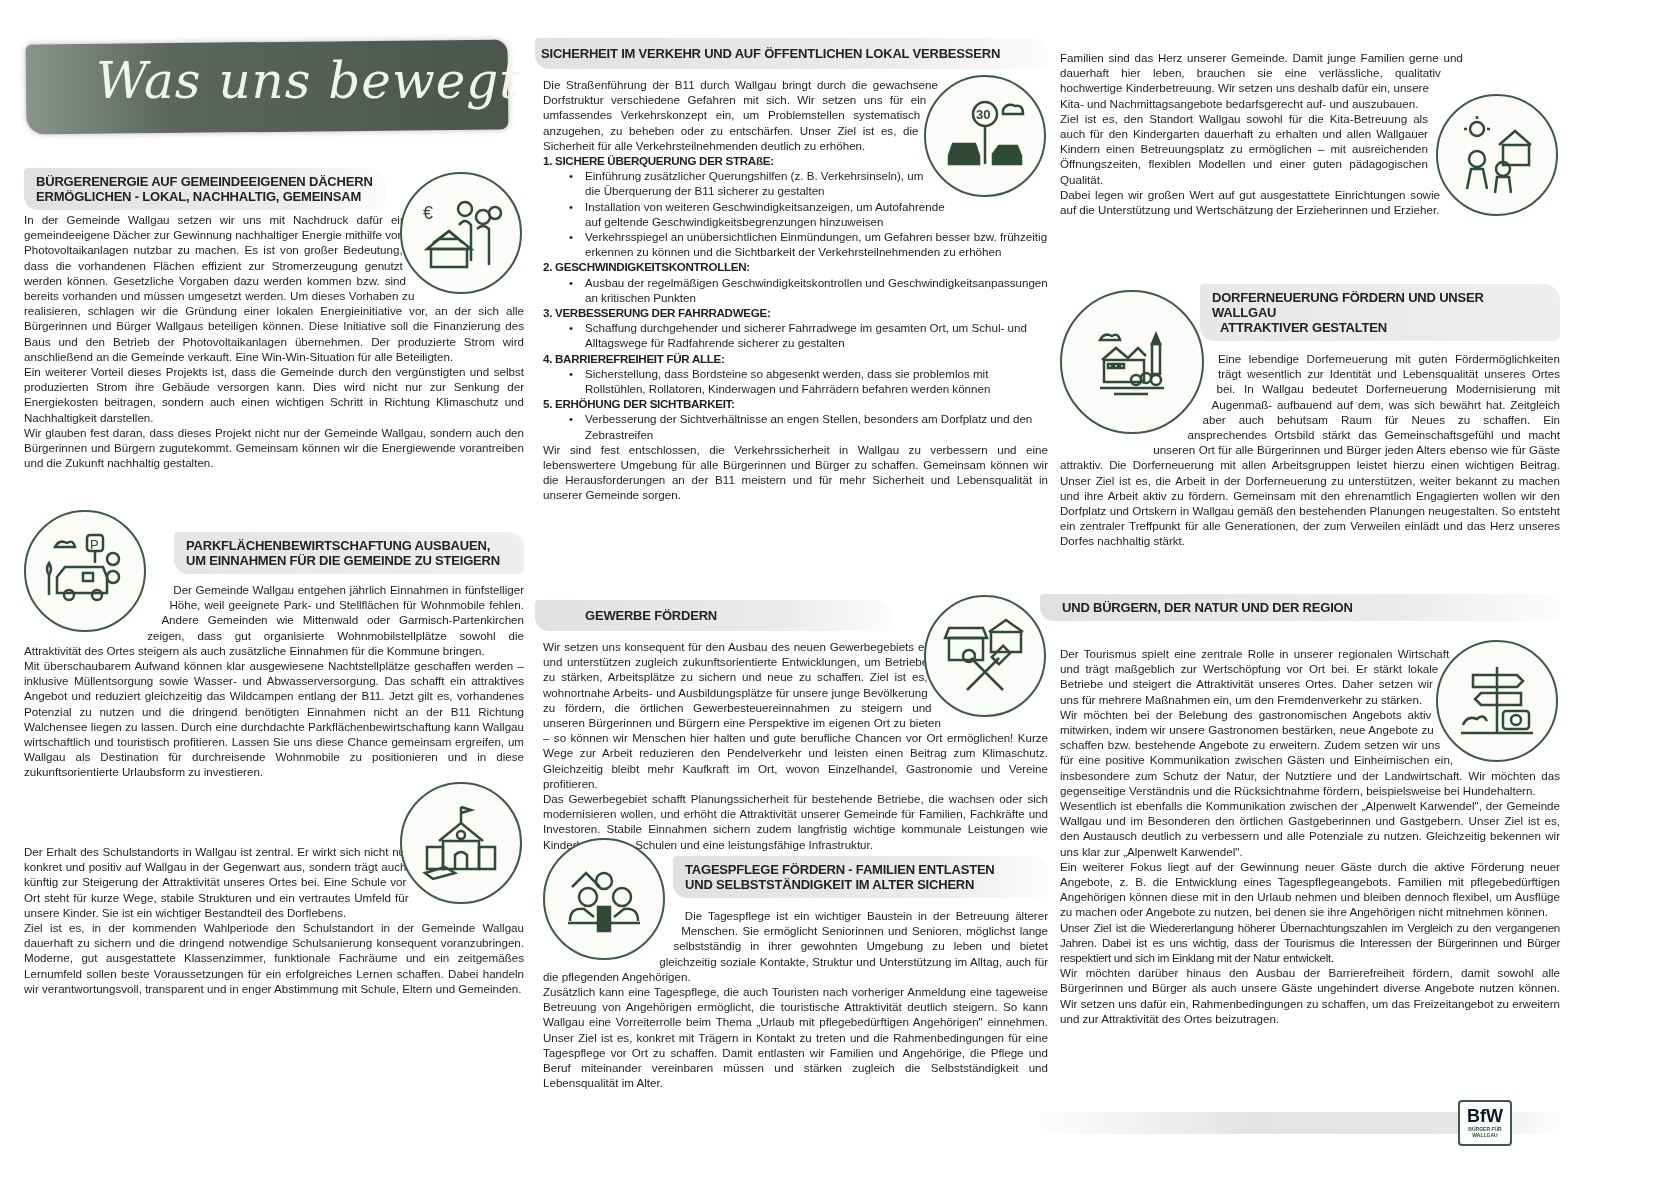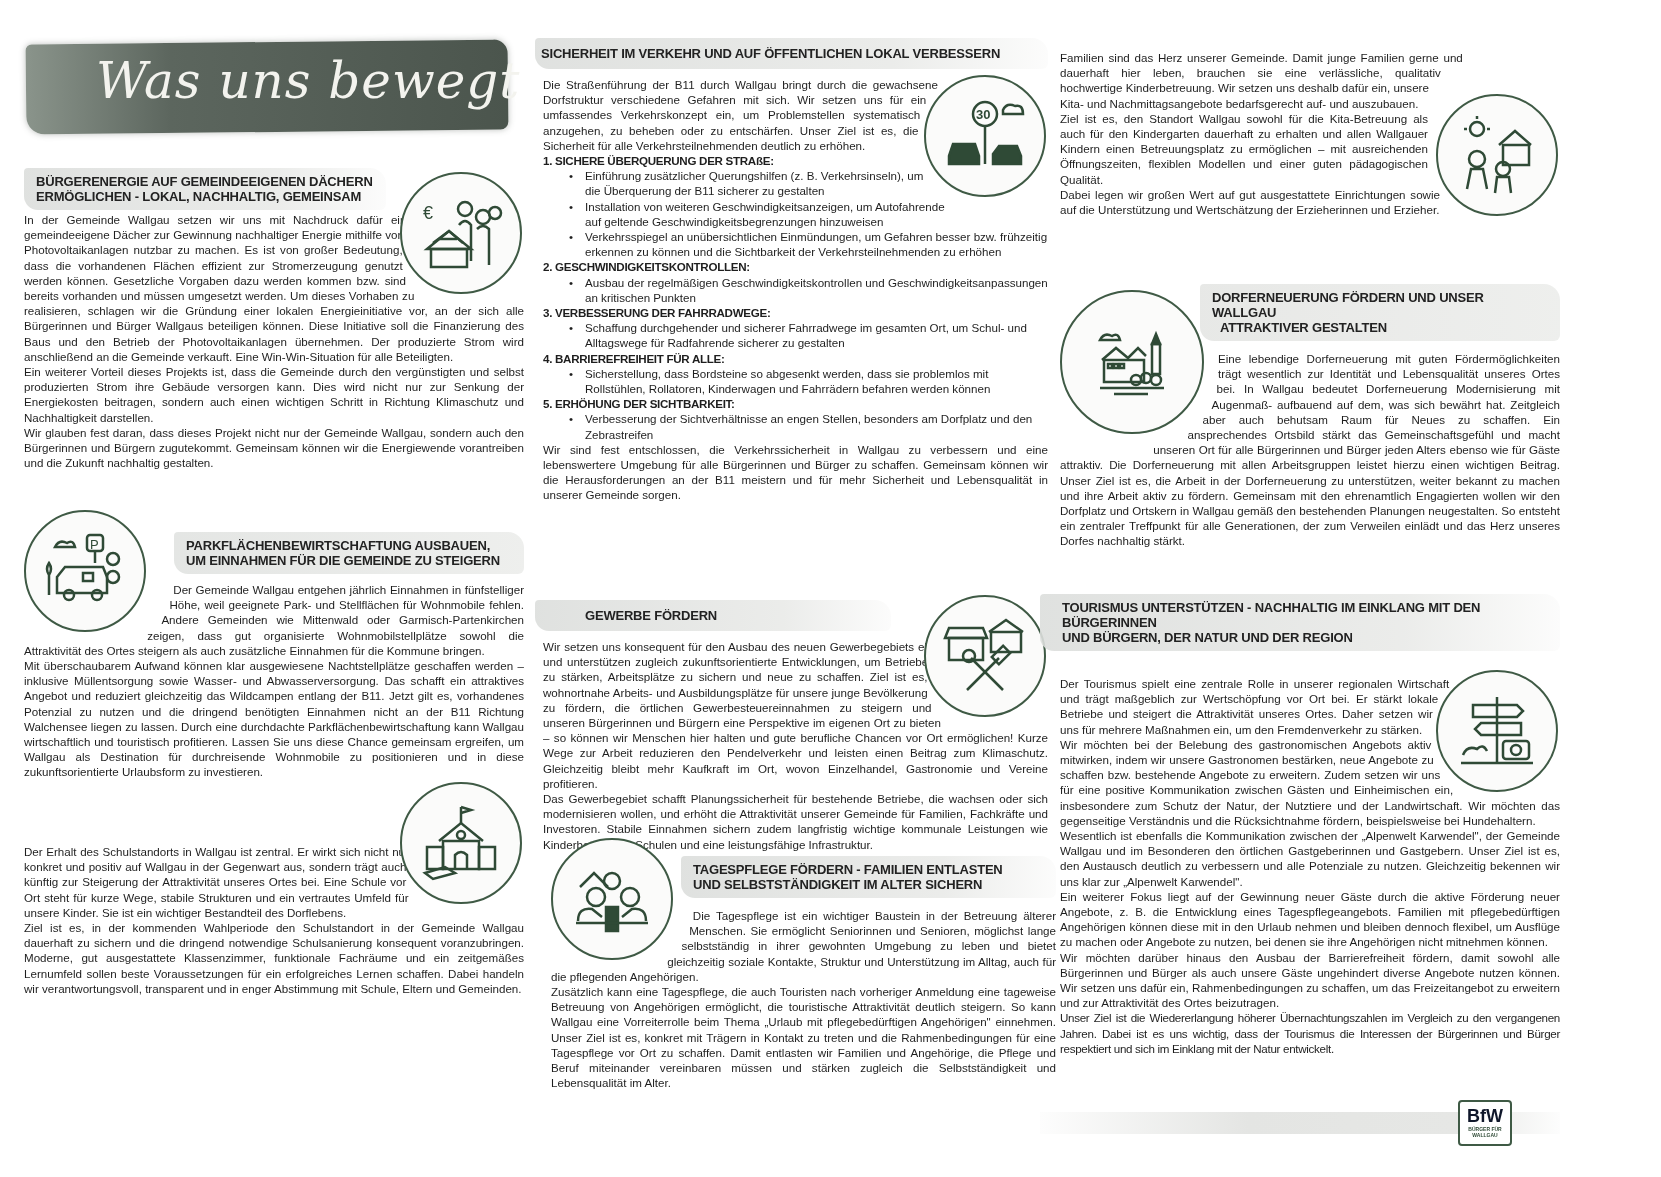--- a/index.html
+++ b/index.html
@@ -181,21 +181,21 @@
             <path d="M60 76 L28 44"></path>
               <circle cx="26" cy="42" r="6"></circle>
           </svg>
         </div>
       </div>
       <p class="p">Wir setzen uns konsequent für den Ausbau des neuen Gewerbegebiets ein und unterstützen zugleich zukunftsorientierte Entwicklungen, um Betriebe zu stärken, Arbeitsplätze zu sichern und neue zu schaffen. Ziel ist es, wohnortnahe Arbeits- und Ausbildungsplätze für unsere junge Bevölkerung zu fördern, die örtlichen Gewerbesteuereinnahmen zu steigern und unseren Bürgerinnen und Bürgern eine Perspektive im eigenen Ort zu bieten – so können wir Menschen hier halten und gute berufliche Chancen vor Ort ermöglichen!  Kurze Wege zur Arbeit reduzieren den Pendelverkehr und leisten einen Beitrag zum Klimaschutz. Gleichzeitig bleibt mehr Kaufkraft im Ort, wovon Einzelhandel, Gastronomie und Vereine profitieren.</p>
       <p class="p">Das Gewerbegebiet schafft Planungssicherheit für bestehende Betriebe, die wachsen oder sich modernisieren wollen, und erhöht die Attraktivität unserer Gemeinde für Familien, Fachkräfte und Investoren. Stabile Einnahmen sichern zudem langfristig wichtige kommunale Leistungen wie Kinderbetreuung, Schulen und eine leistungsfähige Infrastruktur.</p>
     </div>
   </section>
 
-  <section class="sec" style="top:838px; left:8px; width:505px;">
+  <section class="sec" style="top:838px; left:0; width:505px;">
     <div class="float-l" style="width:140px;">
       <div class="icon" style="position:relative;">
         <svg viewBox="0 0 84 84" fill="none" stroke="#2f4a36" stroke-width="2.5">
           <path d="M10 30 L24 16 L38 30"></path>
             <circle cx="26" cy="40" r="9"></circle>
             <circle cx="42" cy="24" r="8"></circle>
             <circle cx="60" cy="40" r="9"></circle>
           <path d="M8 64 Q8 50 22 52 L32 60"></path>
             <path d="M76 64 Q76 50 62 52 L52 60"></path>
           <rect x="36" y="50" width="12" height="24" fill="#2f4a36"></rect>
@@ -260,43 +260,42 @@
     </div>
     <div class="heading" style="margin-left:140px; background:linear-gradient(90deg, rgba(230,231,229,0.95), rgba(236,237,235,0.9));">
       <div>DORFERNEUERUNG FÖRDERN UND UNSER WALLGAU</div>
       <div style="padding-left:8px;">ATTRAKTIVER GESTALTEN</div>
     </div>
     <p class="p" style="margin-top:10px;">Eine lebendige Dorferneuerung mit guten Fördermöglichkeiten trägt wesentlich zur Identität und Lebensqualität unseres Ortes bei. In Wallgau bedeutet Dorferneuerung Modernisierung mit Augenmaß- aufbauend auf dem, was sich bewährt hat. Zeitgleich aber auch behutsam Raum für Neues zu schaffen. Ein ansprechendes Ortsbild stärkt das Gemeinschaftsgefühl und macht unseren Ort für alle Bürgerinnen und Bürger jeden Alters ebenso wie für Gäste attraktiv. Die Dorferneuerung mit allen Arbeitsgruppen leistet hierzu einen wichtigen Beitrag. Unser Ziel ist es, die Arbeit in der Dorferneuerung zu unterstützen, weiter bekannt zu machen und ihre Arbeit aktiv zu fördern. Gemeinsam mit den ehrenamtlich Engagierten wollen wir den Dorfplatz und Ortskern in Wallgau gemäß den bestehenden Planungen neugestalten. So entsteht ein zentraler Treffpunkt für alle Generationen, der zum Verweilen einlädt und das Herz unseres Dorfes nachhaltig stärkt.</p>
   </section>
 
   <section class="sec" style="top:594px; left:0; width:500px;">
     <div class="heading" style="margin-left:-20px; padding-left:22px;">
-      <div>TOURISMUS UNTERSTÜTZEN - NACHHALTIG IM EINKLANG MIT DEN BÜRGERINNEN</div>
       <div>UND BÜRGERN, DER NATUR UND DER REGION</div>
     </div>
     <div style="margin-top:25px;">
       <div class="float-r" style="margin-top:-6px;">
         <div class="icon" style="position:relative;">
           <svg viewBox="0 0 84 84" fill="none" stroke="#2f4a36" stroke-width="2.5">
             <line x1="42" y1="8" x2="42" y2="74"></line>
             <path d="M18 16 L62 16 L68 22 L62 28 L18 28 Z"></path>
               <path d="M66 34 L26 34 L20 40 L26 46 L66 46 Z"></path>
             <rect x="48" y="52" width="26" height="18" rx="3"></rect>
               <circle cx="61" cy="61" r="5"></circle>
             <path d="M8 66 Q12 56 22 60 Q28 54 32 62"></path>
             <line x1="6" y1="74" x2="78" y2="74"></line>
           </svg>
         </div>
       </div>
       <p class="p">Der Tourismus spielt eine zentrale Rolle in unserer regionalen Wirtschaft und trägt maßgeblich zur Wertschöpfung vor Ort bei. Er stärkt lokale Betriebe und steigert die Attraktivität unseres Ortes. Daher setzen wir uns für mehrere Maßnahmen ein, um den Fremdenverkehr zu stärken.</p>
       <p class="p">Wir möchten bei der Belebung des gastronomischen Angebots aktiv mitwirken, indem wir unsere Gastronomen bestärken, neue Angebote zu schaffen bzw. bestehende Angebote zu erweitern. Zudem setzen wir uns für eine positive Kommunikation zwischen Gästen und Einheimischen ein, insbesondere zum Schutz der Natur, der Nutztiere und der Landwirtschaft. Wir möchten das gegenseitige Verständnis und die Rücksichtnahme fördern, beispielsweise bei Hundehaltern.</p>
       <p class="p">Wesentlich ist ebenfalls die Kommunikation zwischen der „Alpenwelt Karwendel", der Gemeinde Wallgau und im Besonderen den örtlichen Gastgeberinnen und Gastgebern. Unser Ziel ist es, den Austausch deutlich zu verbessern und alle Potenziale zu nutzen. Gleichzeitig bekennen wir uns klar zur „Alpenwelt Karwendel".</p>
       <p class="p">Ein weiterer Fokus liegt auf der Gewinnung neuer Gäste durch die aktive Förderung neuer Angebote, z. B. die Entwicklung eines Tagespflegeangebots. Familien mit pflegebedürftigen Angehörigen können diese mit in den Urlaub nehmen und bleiben dennoch flexibel, um Ausflüge zu machen oder Angebote zu nutzen, bei denen sie ihre Angehörigen nicht mitnehmen können.</p>
+      <p class="p" style="letter-spacing:-0.3px;">Unser Ziel ist die Wiedererlangung höherer Übernachtungszahlen im Vergleich zu den vergangenen Jahren. Dabei ist es uns wichtig, dass der Tourismus die Interessen der Bürgerinnen und Bürger respektiert und sich im Einklang mit der Natur entwickelt.</p>
       <p class="p">Wir möchten darüber hinaus den Ausbau der Barrierefreiheit fördern, damit sowohl alle Bürgerinnen und Bürger als auch unsere Gäste ungehindert diverse Angebote nutzen können. Wir setzen uns dafür ein, Rahmenbedingungen zu schaffen, um das Freizeitangebot zu erweitern und zur Attraktivität des Ortes beizutragen.</p>
-      <p class="p" style="letter-spacing:-0.3px;">Unser Ziel ist die Wiedererlangung höherer Übernachtungszahlen im Vergleich zu den vergangenen Jahren. Dabei ist es uns wichtig, dass der Tourismus die Interessen der Bürgerinnen und Bürger respektiert und sich im Einklang mit der Natur entwickelt.</p>
     </div>
   </section>
 </div>
 
 <div class="footbar"></div>
 <div class="logo">
   <span class="logo-main">BfW</span>
   <span class="logo-sub">BÜRGER FÜR</span>
   <span class="logo-sub">WALLGAU</span>
 </div>

